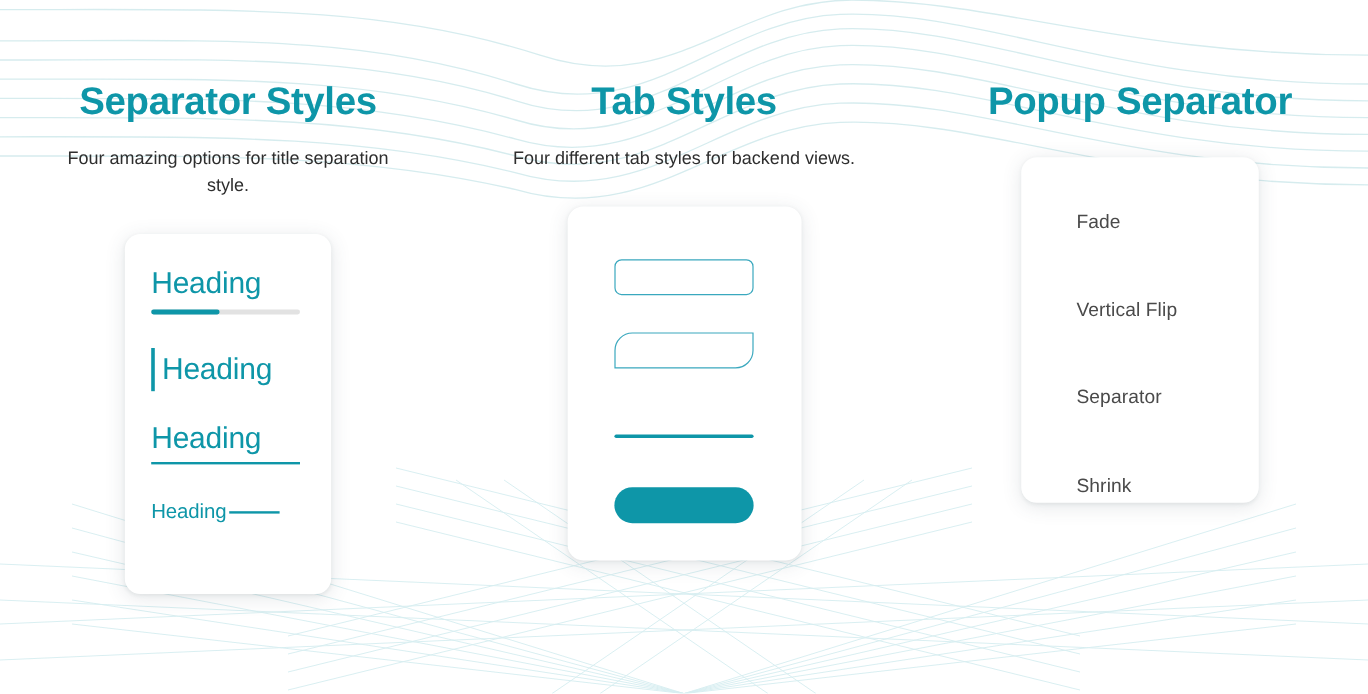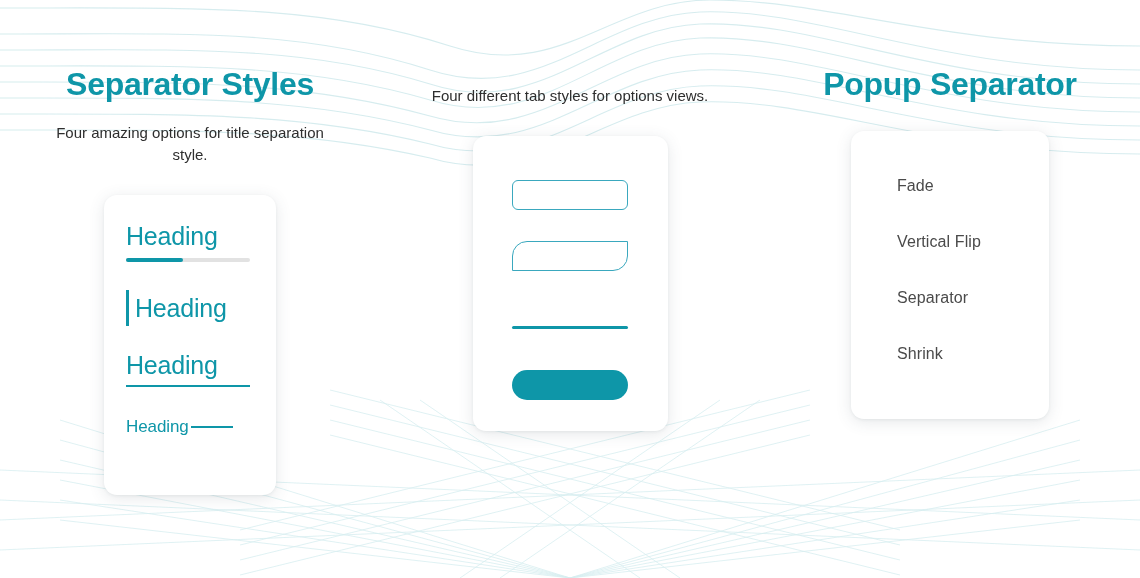--- a/index.html
+++ b/index.html
@@ -84,23 +84,24 @@
     height: 295px;
     padding: 44px 0 0 0;
     display: flex;
     flex-direction: column;
     align-items: center;
   }
 
   .card-popup {
     width: 198px;
     height: 288px;
-    padding: 46px 0 12px 0;
-    display: flex;
-    flex-direction: column;
+    padding: 46px 0 0 0;
+    display: flex;
+    flex-direction: column;
+    justify-content: space-between;
   }
 
   
   .sep-item { padding-left: 22px; }
   .sep-1 { margin-bottom: 28px; }
   .sep-2 { margin-bottom: 26px; display: flex; align-items: center; }
   .sep-3 { margin-bottom: 30px; }
   .sep-4 { display: flex; align-items: center; }
 
   .sep-heading {
@@ -264,21 +265,22 @@
 
       <div class="sep-item sep-4">
         <div class="sep-heading-small">Heading</div>
         <div class="sep-trailing-line"></div>
       </div>
 
     </div>
   </div>
 
   <div class="column">
-    <div class="col-subtitle">Four different tab styles for options views.</div>
+    <div class="col-title">Tab Styles</div>
+    <div class="col-subtitle">Four different tab styles for backend views.</div>
 
     <div class="card card-tabs">
       <div class="tab-box tab-style-rounded"></div>
       <div class="tab-box tab-style-mixed"></div>
       <div class="tab-style-line"></div>
       <div class="tab-style-filled"></div>
     </div>
   </div>
 
   <div class="column">

